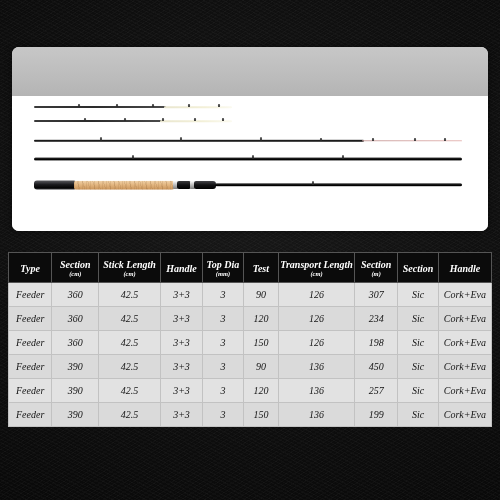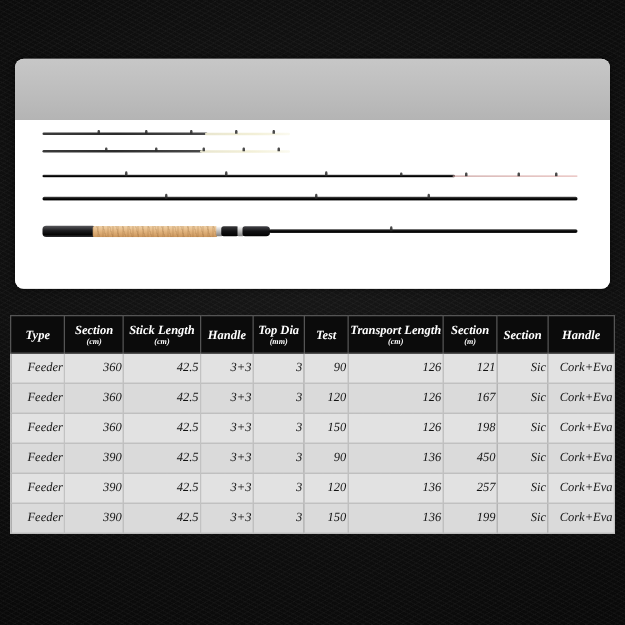--- a/index.html
+++ b/index.html
@@ -158,21 +158,21 @@
     font-weight: bold;
     font-style: italic;
     letter-spacing: 0;
     margin-top: 0px;
   }
   #spec-table td {
     background: #e2e2e2;
     color: #141414;
     font-style: italic;
     font-size: 10px;
-    text-align: right;
+    text-align: center;
     padding: 6px 1px;
     border: 1px solid #c2c2c2;
     white-space: nowrap;
   }
   #spec-table tbody tr:nth-child(even) td { background: #dadada; }
   #spec-table tbody tr:first-child td { border-top: 1px solid #9a9a9a; }
 
   
   col.c0 { width: 9.3%;  }
   col.c1 { width: 10.1%; }
@@ -309,33 +309,33 @@
       </thead>
       <tbody>
         <tr>
           <td>Feeder</td>
           <td>360</td>
           <td>42.5</td>
           <td>3+3</td>
           <td>3</td>
           <td>90</td>
           <td>126</td>
-          <td>121</td>
+          <td>307</td>
           <td>Sic</td>
           <td>Cork+Eva</td>
         </tr>
         <tr>
           <td>Feeder</td>
           <td>360</td>
           <td>42.5</td>
           <td>3+3</td>
           <td>3</td>
           <td>120</td>
           <td>126</td>
-          <td>167</td>
+          <td>234</td>
           <td>Sic</td>
           <td>Cork+Eva</td>
         </tr>
         <tr>
           <td>Feeder</td>
           <td>360</td>
           <td>42.5</td>
           <td>3+3</td>
           <td>3</td>
           <td>150</td>

